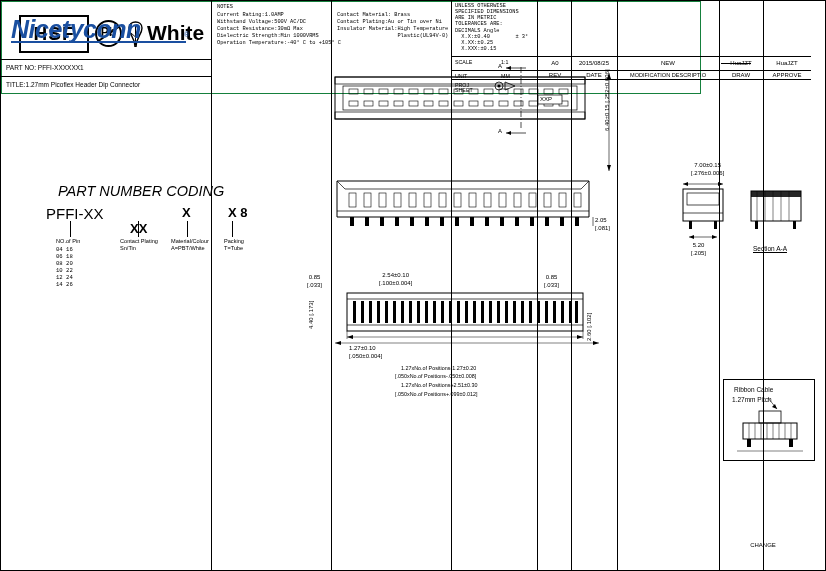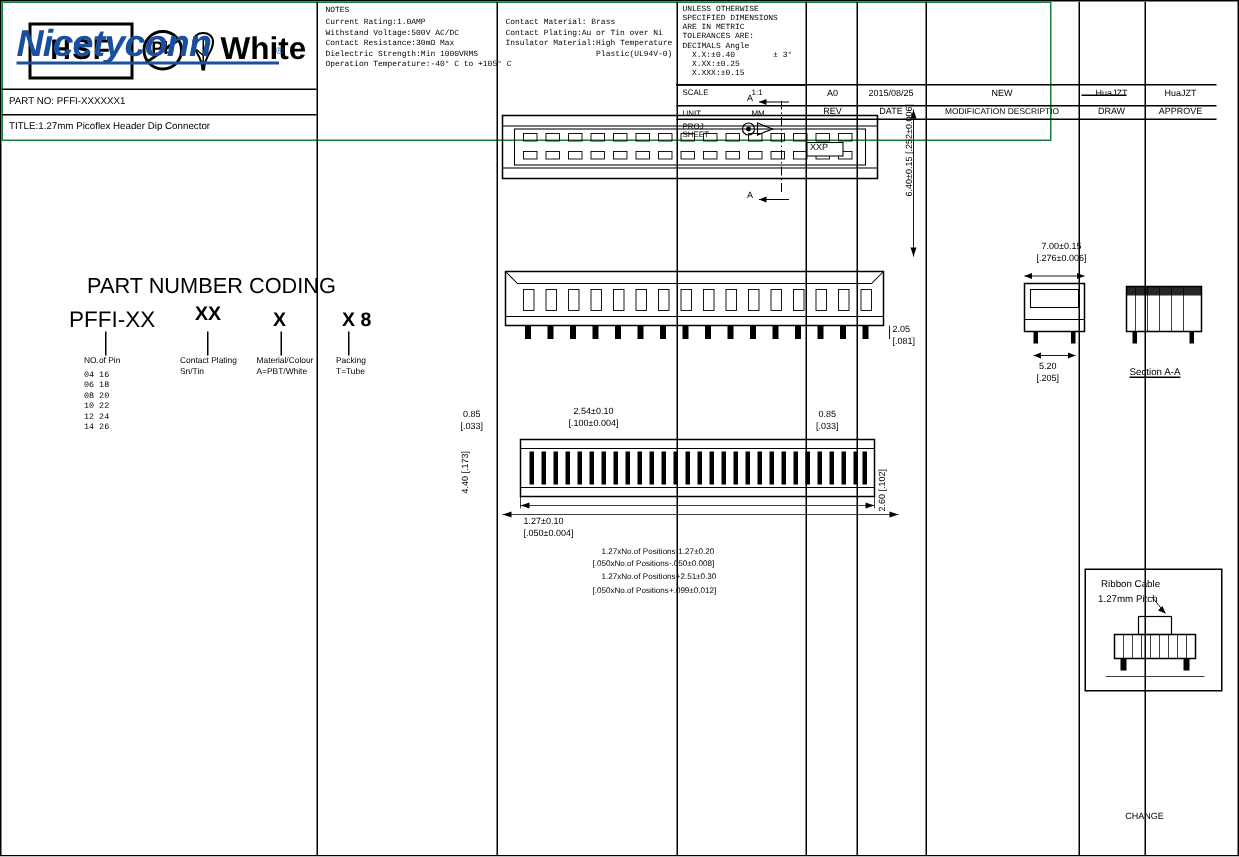--- a/index.html
+++ b/index.html
@@ -14,21 +14,21 @@
   #hsfbox{position:absolute;left:0;top:0;width:70px;height:38px;border:2px solid #000;box-sizing:border-box;}
   #hsftext{position:absolute;left:0;top:8px;width:70px;text-align:center;font-size:19px;font-weight:bold;letter-spacing:1px;}
   #pbcircle{position:absolute;left:76px;top:5px;width:27px;height:27px;border:2px solid #000;border-radius:50%;box-sizing:border-box;}
   #pbtext{position:absolute;left:76px;top:10px;width:27px;text-align:center;font-size:12px;font-weight:bold;}
   #pbslash{position:absolute;left:76px;top:18px;width:27px;height:2px;background:#000;transform:rotate(-35deg);}
   #rohs{position:absolute;left:128px;top:6px;font-size:21px;font-weight:bold;letter-spacing:0px;}
   #leaf{position:absolute;left:108px;top:6px;width:17px;height:26px;}
 
   
   #pnc{left:45px;top:182px;width:250px;height:120px;}
-  #pnctitle{position:absolute;left:12px;top:0px;font-size:14.5px;}
+  #pnctitle{position:absolute;left:12px;top:0px;font-size:14.5px;font-style:italic;}
   #pncmain{position:absolute;left:0px;top:22px;font-size:15px;}
   .pnccol{position:absolute;font-size:13px;font-weight:bold;}
   .pncline{position:absolute;width:1px;background:#000;}
   .pnclbl{position:absolute;font-size:5.6px;line-height:7px;}
 
   
   .dimtxt{position:absolute;font-size:6px;line-height:7.4px;font-family:"Liberation Sans",sans-serif;}
   .dimtxt.s{font-size:5.4px;line-height:6.6px;}
   .rect{position:absolute;border:1px solid #000;box-sizing:border-box;}
 
@@ -59,21 +59,21 @@
       <path d="M8.5 24 L8.5 5" stroke="#000" stroke-width="1"></path>
       <path d="M8.5 12 L13 8 M8.5 16 L4 12" stroke="#000" stroke-width="0.9"></path>
     </svg>
     <div id="rohs">White</div>
   </div>
 
   <div class="abs" id="pnc">
     <div id="pnctitle">PART NUMBER CODING</div>
     <div id="pncmain">PFFI-XX</div>
 
-    <div class="pnccol" style="left:84px;top:18px;">XX</div>
+    <div class="pnccol" style="left:84px;top:38px;">XX</div>
     <div class="pnccol" style="left:136px;top:22px;">X</div>
     <div class="pnccol" style="left:182px;top:22px;">X 8</div>
 
     <div class="pncline" style="left:24px;top:38px;height:16px;"></div>
     <div class="pncline" style="left:92px;top:38px;height:16px;"></div>
     <div class="pncline" style="left:141px;top:38px;height:16px;"></div>
     <div class="pncline" style="left:186px;top:38px;height:16px;"></div>
 
     <div class="pnclbl" style="left:10px;top:55px;">NO.of Pin</div>
     <div class="pnclbl mono" style="left:10px;top:63px;white-space:pre;">04 16

